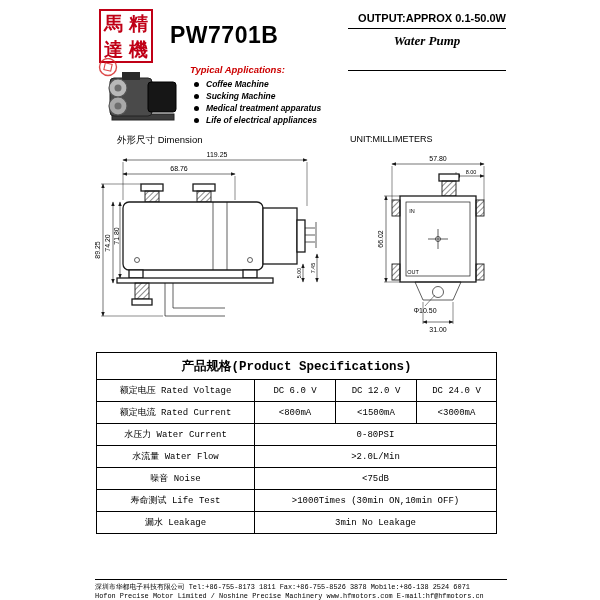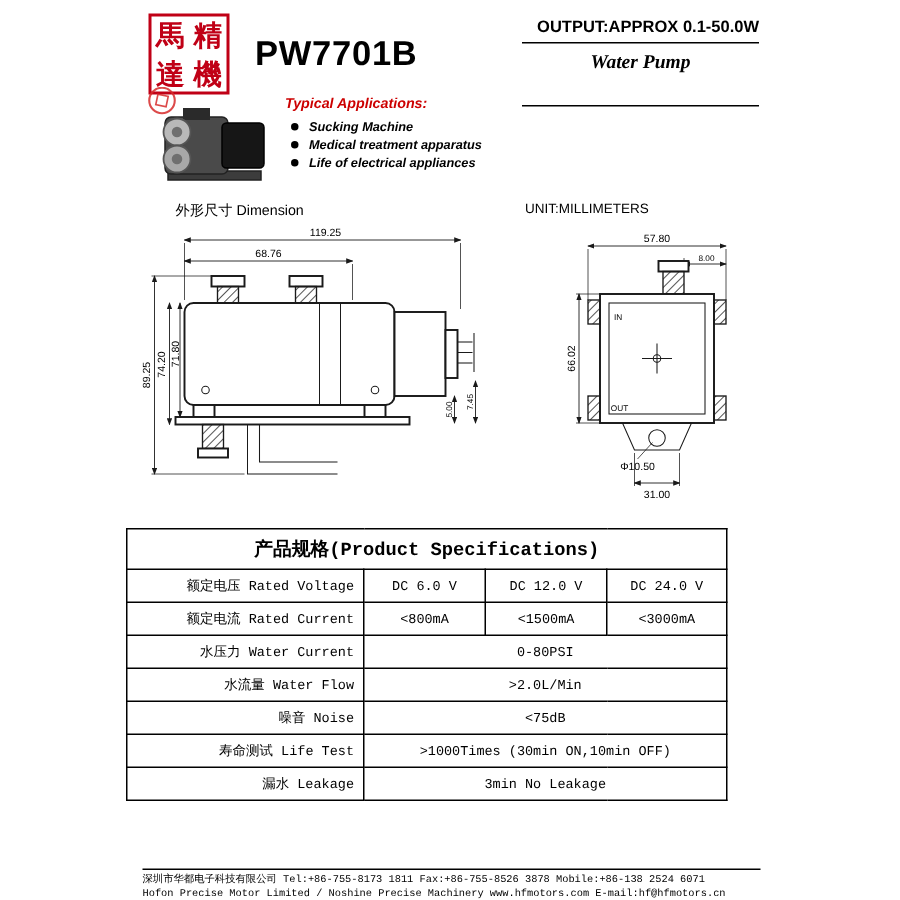--- a/index.html
+++ b/index.html
@@ -35,26 +35,26 @@
   .drawings{position:absolute;left:95px;top:148px;}
   .out{fill:#fff;stroke:#1a1a1a;stroke-width:1.3;}
   .thin{fill:none;stroke:#1a1a1a;stroke-width:0.7;}
   .ext{stroke:#1a1a1a;stroke-width:0.5;}
   .dim{stroke:#1a1a1a;stroke-width:0.6;marker-start:url(#as);marker-end:url(#ae);}
   .hat{fill:url(#hatch);stroke:#1a1a1a;stroke-width:0.9;}
   text.dt{font-size:7px;fill:#000;text-anchor:middle;font-family:"Liberation Sans",sans-serif;}
   text.sm{font-size:5.5px;fill:#000;text-anchor:middle;font-family:"Liberation Sans",sans-serif;}
 
   
-  .spec{position:absolute;left:84px;top:352px;width:400px;border-collapse:collapse;table-layout:fixed;padding-left:16px;}
+  .spec{position:absolute;left:96px;top:352px;width:400px;border-collapse:collapse;table-layout:fixed;padding-left:16px;}
   .spec td{border:1px solid #000;font-size:9px;font-family:"Liberation Mono","DejaVu Sans Mono",monospace;
            height:21px;padding:0 6px;}
   .spec .t{font-size:12.5px;font-weight:bold;text-align:center;height:26px;
            font-family:"Liberation Mono","DejaVu Sans Mono",monospace;}
-  .spec .lab{text-align:right;}
+  .spec .lab{text-align:center;}
   .spec .val{text-align:center;}
 
   
   .footer{position:absolute;left:95px;top:579px;width:412px;border-top:1px solid #000;padding-top:3px;}
   .footer div{font-size:6.9px;line-height:8.5px;font-family:"Liberation Mono","DejaVu Sans Mono",monospace;
               white-space:nowrap;}
 </style>
 </head>
 <body>
 
@@ -84,20 +84,24 @@
     <g opacity="0.85">
       <circle cx="12" cy="9" r="8.5" fill="none" stroke="#d62b2b" stroke-width="1.4"></circle>
       <rect x="8.5" y="5.5" width="7" height="7" fill="none" stroke="#d62b2b" stroke-width="1.1" transform="rotate(12 12 9)"></rect>
     </g>
   </svg>
 
   <div class="apps">
     <div class="apps-title">Typical Applications:</div>
     <div class="app-item">
       <span class="dot"></span>
+      <span class="app-label">Coffee Machine</span>
+    </div>
+    <div class="app-item">
+      <span class="dot"></span>
       <span class="app-label">Sucking Machine</span>
     </div>
     <div class="app-item">
       <span class="dot"></span>
       <span class="app-label">Medical treatment apparatus</span>
     </div>
     <div class="app-item">
       <span class="dot"></span>
       <span class="app-label">Life of electrical appliances</span>
     </div>

